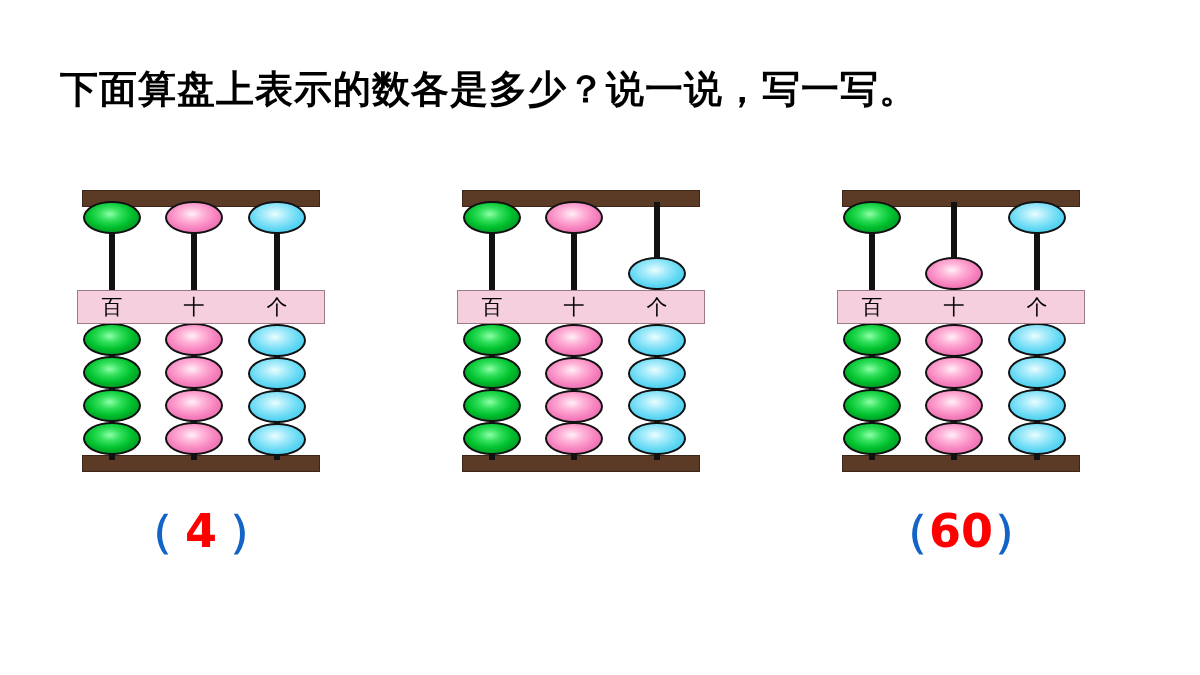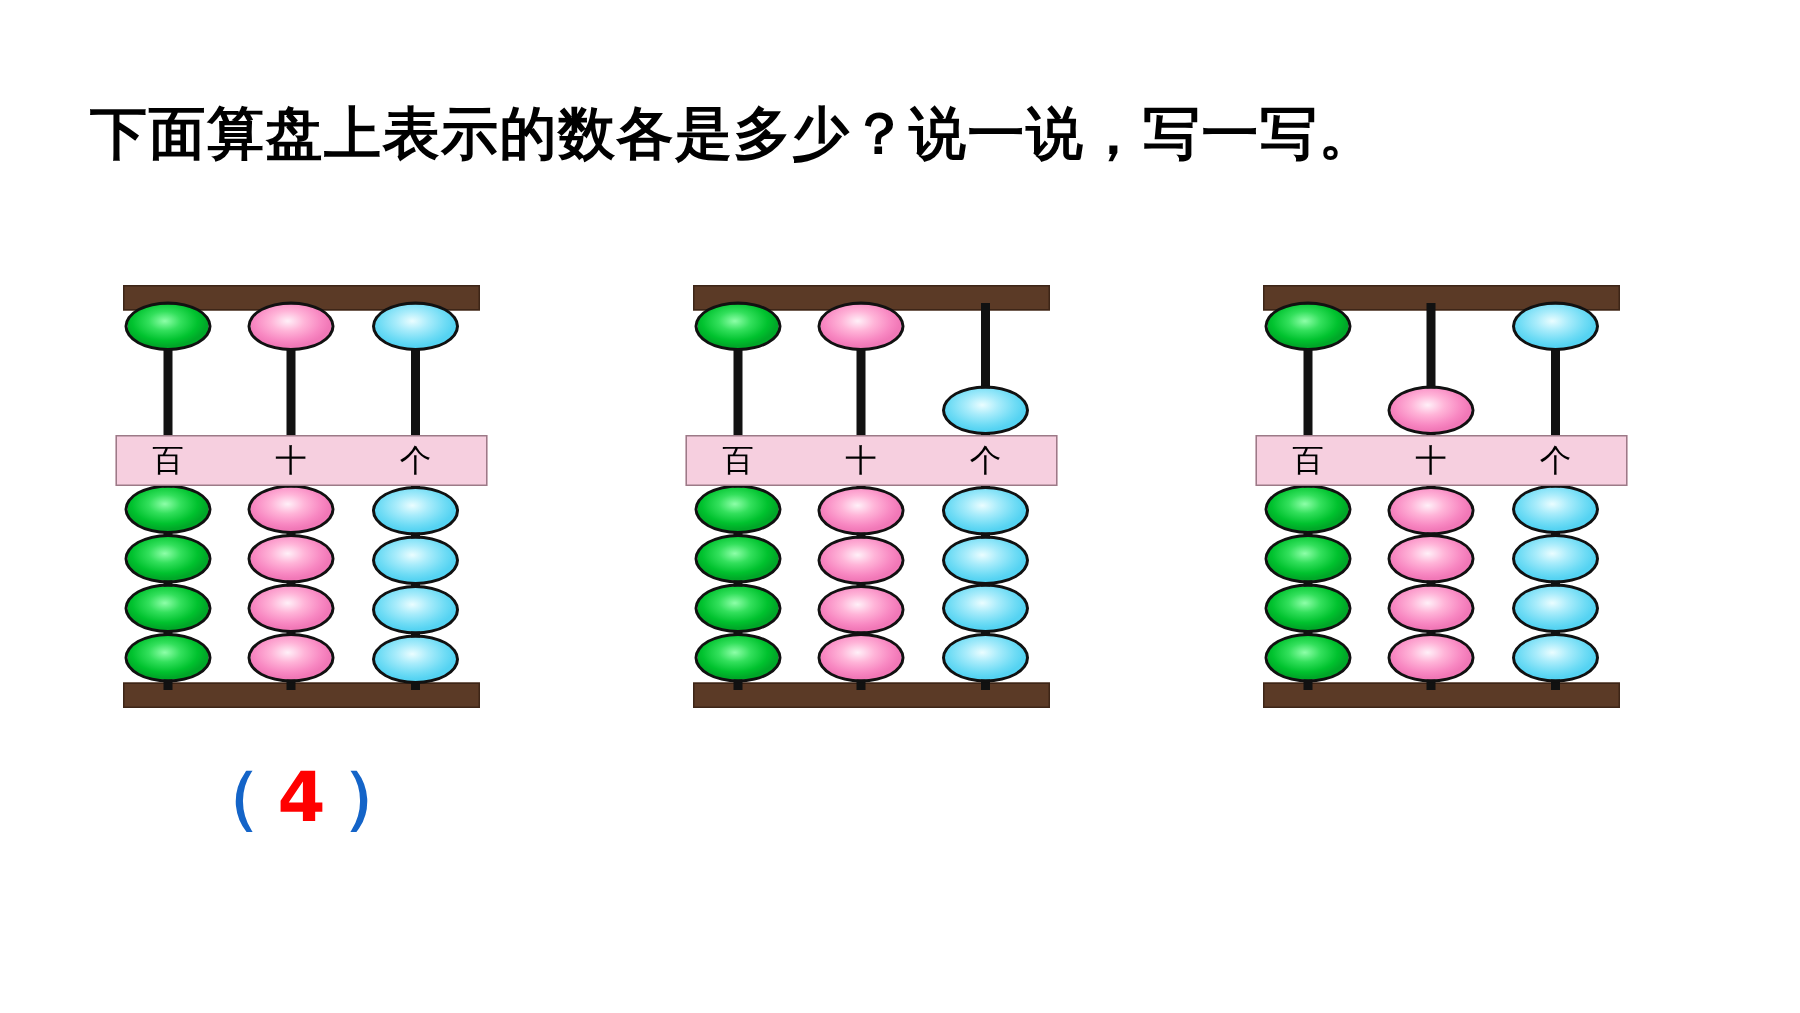--- a/index.html
+++ b/index.html
@@ -260,14 +260,17 @@
           <div class="bead col-2 blue" style="top: 166px;"></div>
           <div class="bead col-2 blue" style="top: 199px;"></div>
           <div class="bead col-2 blue" style="top: 232px;"></div>
         </div>
     </div>
   </div>
 
   <div class="answer" id="answer-0">
     <span class="paren">（</span><span class="answer-value">4</span><span class="paren">）</span>
   </div>
+  <div class="answer" id="answer-2">
+    <span class="paren">（</span><span class="answer-value">60</span><span class="paren">）</span>
+  </div>
 
 </div>
 
 </body></html>

